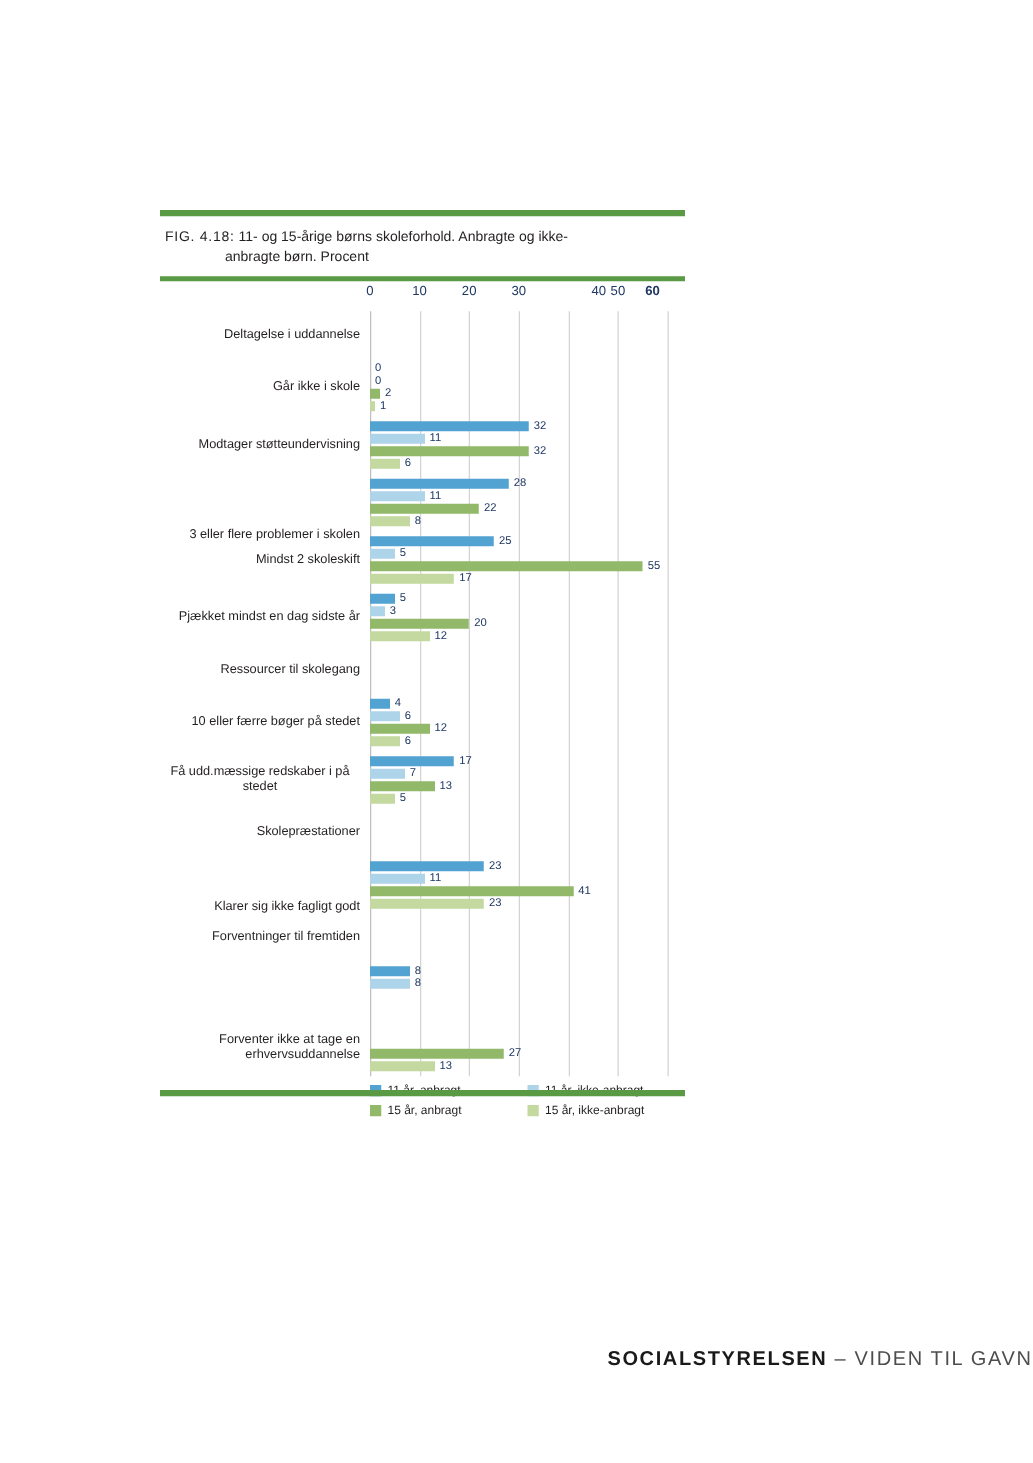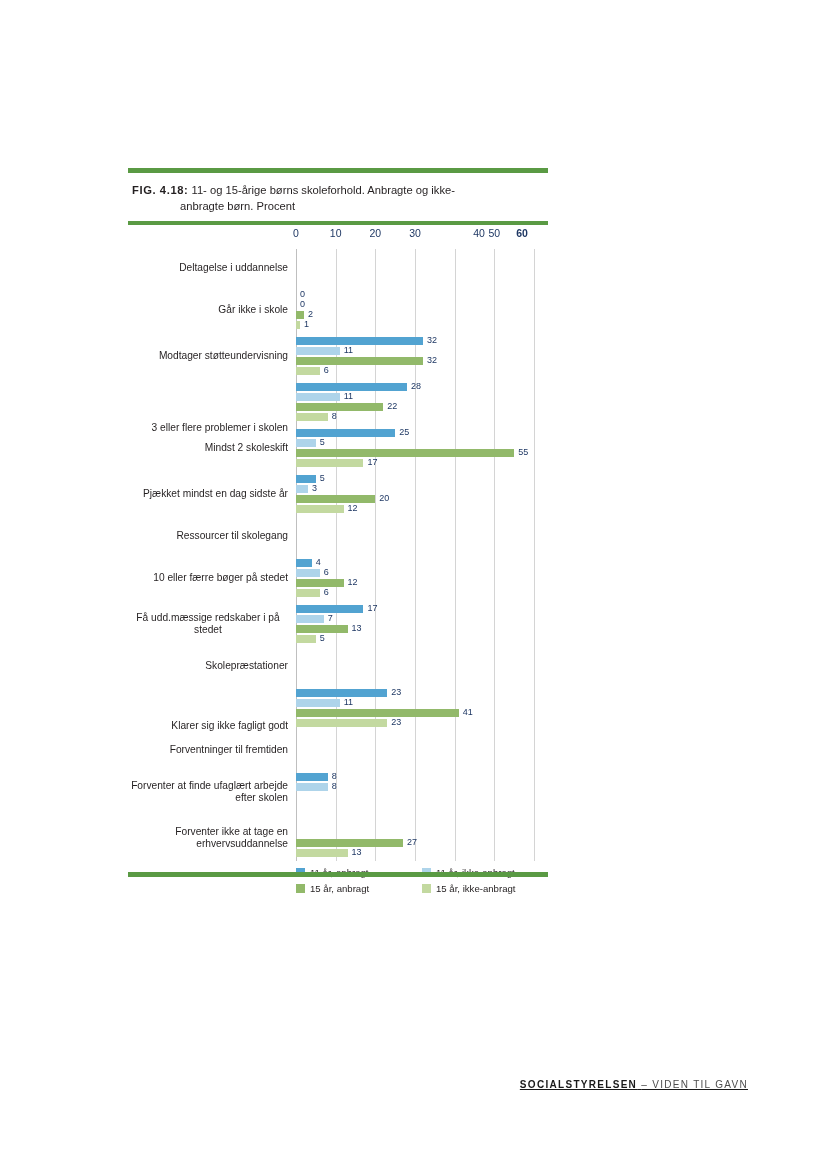--- a/index.html
+++ b/index.html
@@ -30,21 +30,21 @@
   }
   .rule.thin { height: 4px; }
 
   #caption {
     padding: 9px 4px 7px 4px;
     font-size: 11.2px;
     line-height: 16px;
     color: #231f20;
   }
   #caption .fig-no {
-    font-weight: bold;
+    font-weight: normal;
     letter-spacing: 0.6px;
   }
   #caption .cap-text { }
   #caption .cap-line2 {
     display: block;
     padding-left: 48px;
   }
 
   
   #chart {
@@ -158,26 +158,24 @@
     width: 420px;
   }
 
   
   #footer {
     position: absolute;
     left: 0;
     top: 1079px;
     width: 826px;
     text-align: right;
-    padding-right: 78px;
     box-sizing: border-box;
-    font-size: 10px;
+    font-size: 16px;
     letter-spacing: 1.3px;
     color: #1a1a1a;
-    text-decoration: underline;
   }
   #footer .brand { font-weight: bold; }
   #footer .tagline { color: #4d4d4d; }
 </style>
 </head>
 <body>
 
 <div id="figure">
 
   <div class="rule"></div>
@@ -368,21 +366,20 @@
           </div>
           <div class="barline" style="top: 34px; width: 238px;">
             <div class="bar" style="width: 91.2333px; background: rgb(195, 217, 160);"></div>
             <div class="barval" style="left: 95.2333px;">23</div>
           </div>
         </div>
         <div class="grouprow" style="top: 504px; height: 38px;">
           <div class="rowlabel" style="top: 12.5px;">Forventninger til fremtiden</div>
         </div>
         <div class="datarow" style="top: 542px; height: 46px;">
-          <div class="rowlabel" style="top: 10.5px;">Forventer at finde ufaglært arbejde efter skolen</div>
           <div class="barline" style="top: 4px; width: 238px;">
             <div class="bar" style="width: 31.7333px; background: rgb(82, 163, 209);"></div>
             <div class="barval" style="left: 35.7333px;">8</div>
           </div>
           <div class="barline" style="top: 14px; width: 238px;">
             <div class="bar" style="width: 31.7333px; background: rgb(174, 212, 234);"></div>
             <div class="barval" style="left: 35.7333px;">8</div>
           </div>
           <div class="barline" style="top: 24px; width: 238px;"></div>
           <div class="barline" style="top: 34px; width: 238px;"></div>

